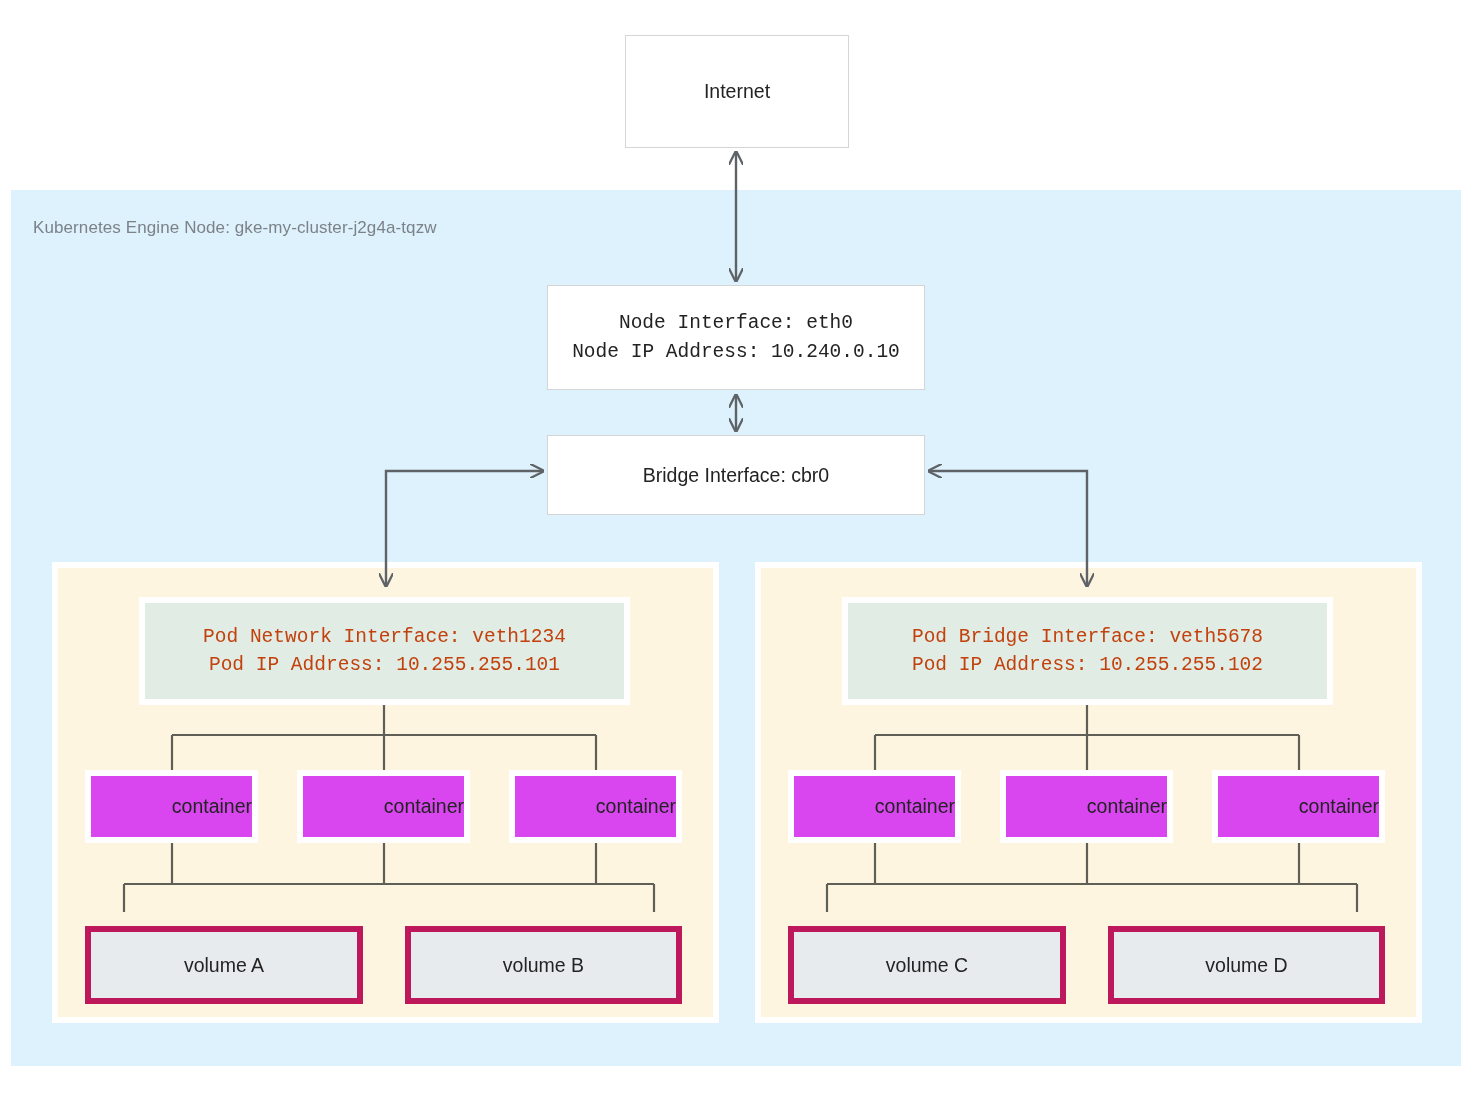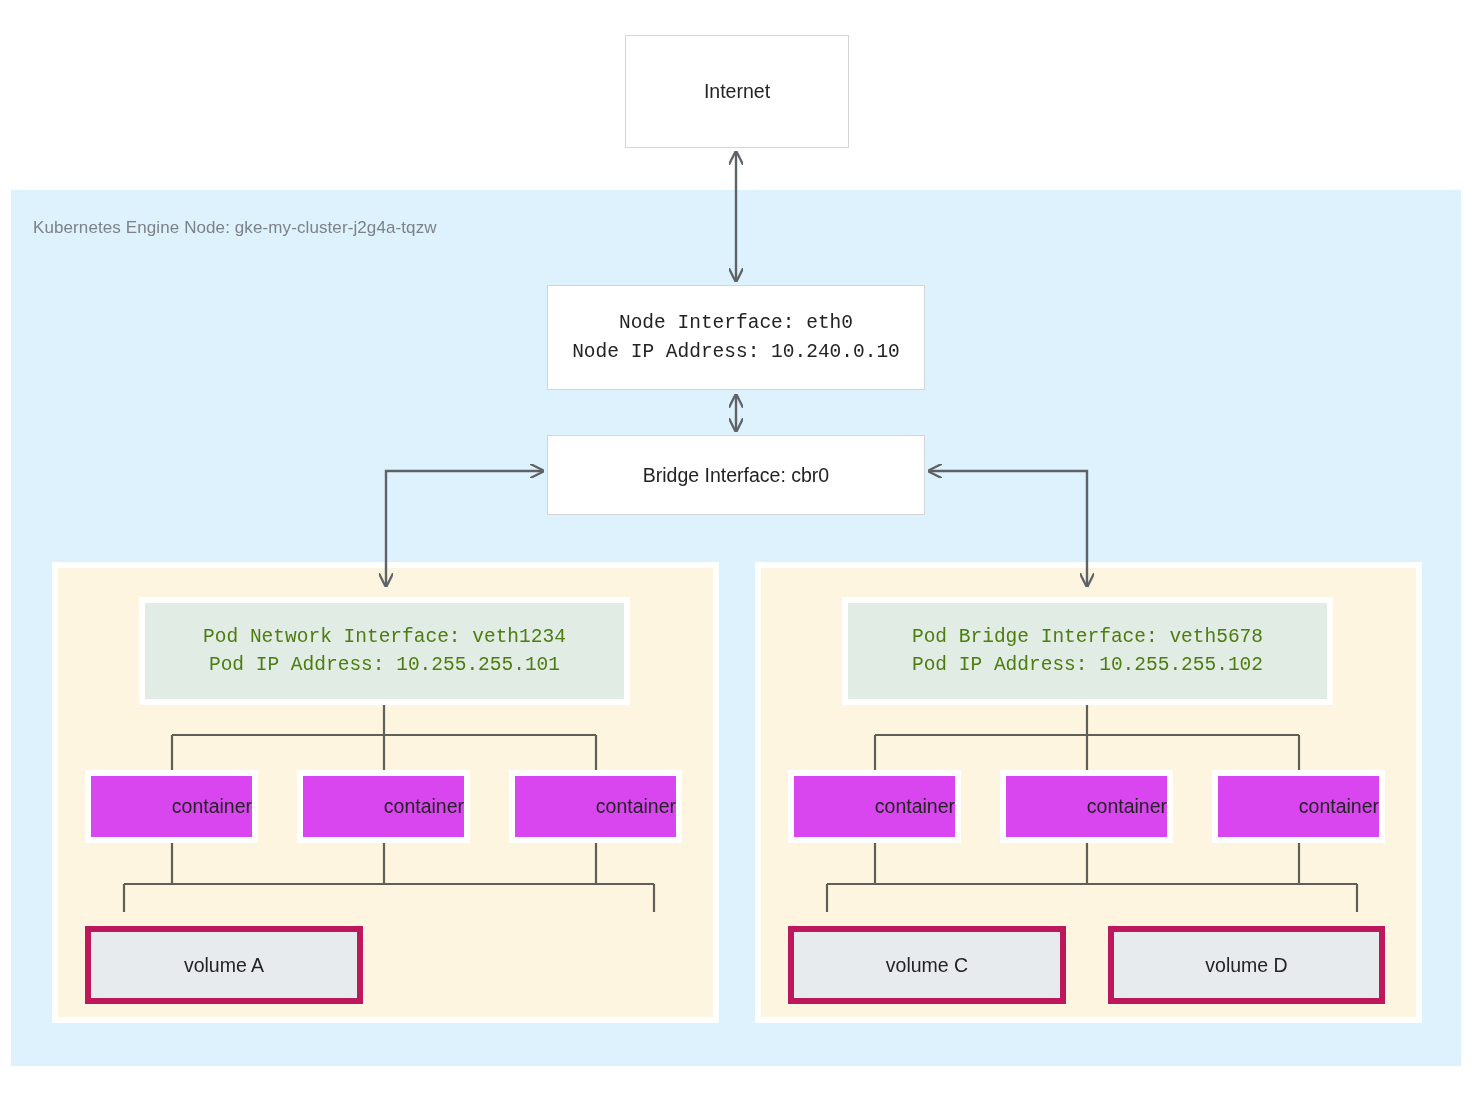--- a/index.html
+++ b/index.html
@@ -67,21 +67,21 @@
   
   .pod-netif {
     background: #e1ece5;
     border: 6px solid #ffffff;
     top: 597px;
     height: 108px;
     display: flex;
     align-items: center;
     justify-content: center;
     text-align: center;
-    color: #4d7c0f;
+    color: #c2410c;
     font-size: 19.5px;
     line-height: 1.45;
   }
   .netif-left  { left: 139px; width: 491px; }
   .netif-right { left: 842px; width: 491px; }
 
   
   .container-box {
     background: #d946ef;
     border: 6px solid #ffffff;
@@ -201,20 +201,23 @@
   <div class="abs container-box" style="left:1000px;">
     <span>container</span>
   </div>
   <div class="abs container-box" style="left:1212px;">
     <span>container</span>
   </div>
 
   <div class="abs volume-box" style="left:85px;  width:278px;">
     <span>volume A</span>
   </div>
+  <div class="abs volume-box" style="left:405px; width:277px;">
+    <span>volume B</span>
+  </div>
 
   <div class="abs volume-box" style="left:788px;  width:278px;">
     <span>volume C</span>
   </div>
   <div class="abs volume-box" style="left:1108px; width:277px;">
     <span>volume D</span>
   </div>
 
 </div>
 

